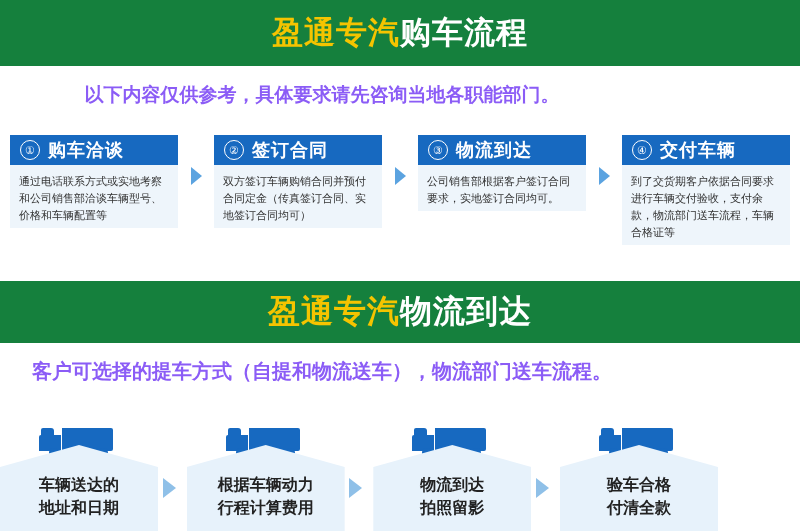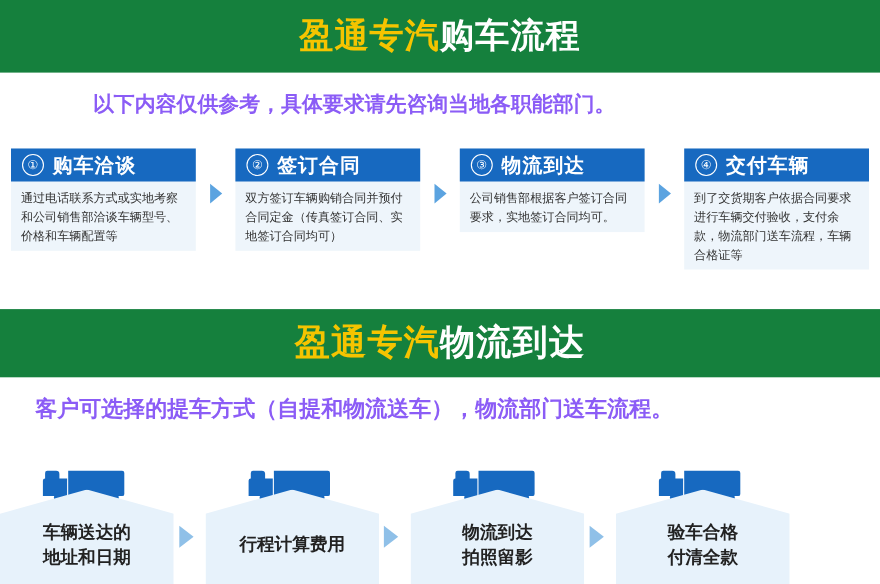--- a/index.html
+++ b/index.html
@@ -318,20 +318,21 @@
       <div class="truck">
         <div class="cab"></div>
           <div class="box"></div>
         <div class="wheel w1"></div>
           <div class="wheel w2"></div>
           <div class="wheel w3"></div>
       </div>
     </div>
     <div class="logi-card">
       <div class="logi-text">
+        <div>根据车辆动力</div>
         <div>行程计算费用</div>
       </div>
     </div>
   </div>
 
   <div class="logi-gap">
     <div class="chev"></div>
   </div>
 
   <div class="logi-item">

